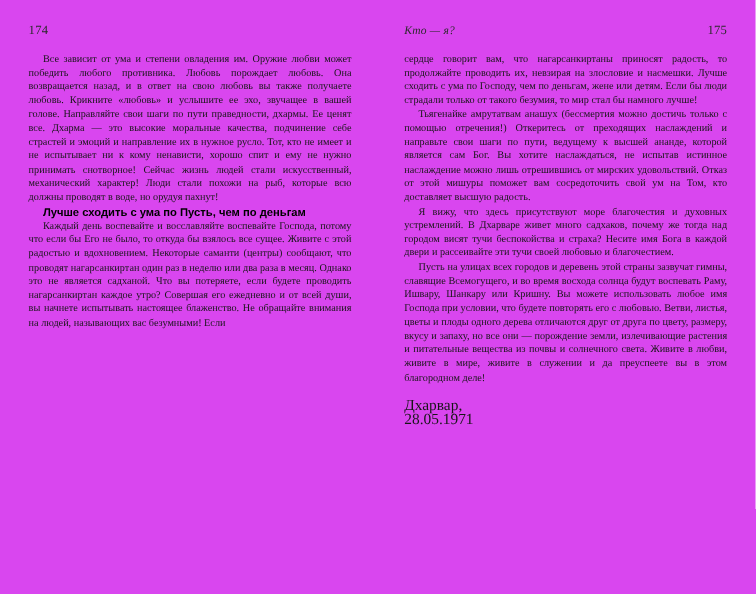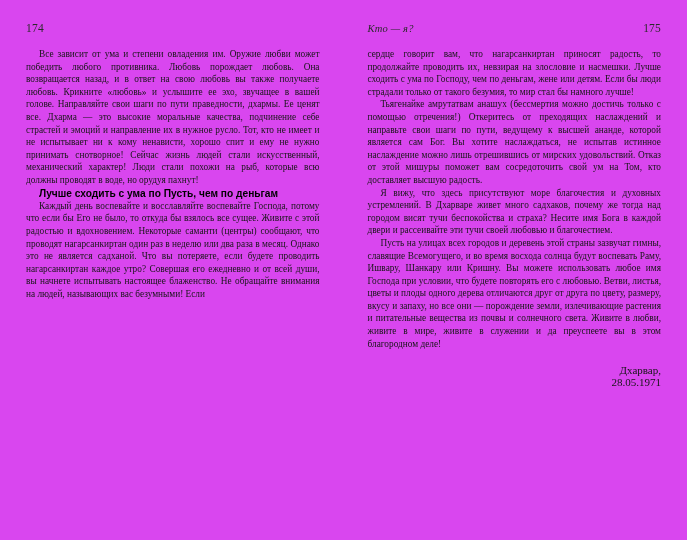--- a/index.html
+++ b/index.html
@@ -84,22 +84,21 @@
     font-weight: bold;
     font-size: 10.2px;
     line-height: 13.2px;
     margin: 13px 0 9px 0;
     text-indent: 0;
     text-align: left;
     color: #000;
   }
   .signature {
     margin-top: 14px;
-    text-align: right;
-    font-size: 11px;
+    font-size: 14px;
     line-height: 12.2px;
     font-style: normal;
   }
   .signature div {
     white-space: nowrap;
   }
 </style>
 </head>
 <body>
 
@@ -117,21 +116,21 @@
         <p>Каждый день воспевайте и восславляйте воспевайте Господа, потому что если бы Его не было, то откуда бы взялось все сущее. Живите с этой радостью и вдохновением. Некоторые саманти (центры) сообщают, что проводят нагарсанкиртан один раз в неделю или два раза в месяц. Однако это не является садханой. Что вы потеряете, если будете проводить нагарсанкиртан каждое утро? Совершая его ежедневно и от всей души, вы начнете испытывать настоящее блаженство. Не обращайте внимания на людей, называющих вас безумными! Если</p>
       </div>
     </div>
 
     <div class="page-half right-half">
       <div class="running-head right">
         <span class="title">Кто — я?</span>
         <span class="folio">175</span>
       </div>
       <div class="body-col">
-        <p class="no-indent">сердце говорит вам, что нагарсанкиртан приносят радость, то продолжайте проводить их, невзирая на злословие и насмешки. Лучше сходить с ума по Господу, чем по деньгам, жене или детям. Если бы люди страдали только от такого безумия, то мир стал бы намного лучше!</p>
+        <p class="no-indent">сердце говорит вам, что нагарсанкиртаны приносят радость, то продолжайте проводить их, невзирая на злословие и насмешки. Лучше сходить с ума по Господу, чем по деньгам, жене или детям. Если бы люди страдали только от такого безумия, то мир стал бы намного лучше!</p>
         <p>Тьягенайке амрутатвам анашух (бессмертия можно достичь только с помощью отречения!) Откеритесь от преходящих наслаждений и направьте свои шаги по пути, ведущему к высшей ананде, которой является сам Бог. Вы хотите наслаждаться, не испытав истинное наслаждение можно лишь отрешившись от мирских удовольствий. Отказ от этой мишуры поможет вам сосредоточить свой ум на Том, кто доставляет высшую радость.</p>
         <p>Я вижу, что здесь присутствуют море благочестия и духовных устремлений. В Дхарваре живет много садхаков, почему же тогда над городом висят тучи беспокойства и страха? Несите имя Бога в каждой двери и рассеивайте эти тучи своей любовью и благочестием.</p>
         <p>Пусть на улицах всех городов и деревень этой страны зазвучат гимны, славящие Всемогущего, и во время восхода солнца будут воспевать Раму, Ишвару, Шанкару или Кришну. Вы можете использовать любое имя Господа при условии, что будете повторять его с любовью. Ветви, листья, цветы и плоды одного дерева отличаются друг от друга по цвету, размеру, вкусу и запаху, но все они — порождение земли, излечивающие растения и питательные вещества из почвы и солнечного света. Живите в любви, живите в мире, живите в служении и да преуспеете вы в этом благородном деле!</p>
         <div class="signature">
           <div>Дхарвар,</div>
           <div>28.05.1971</div>
         </div>
       </div>
     </div>
 

